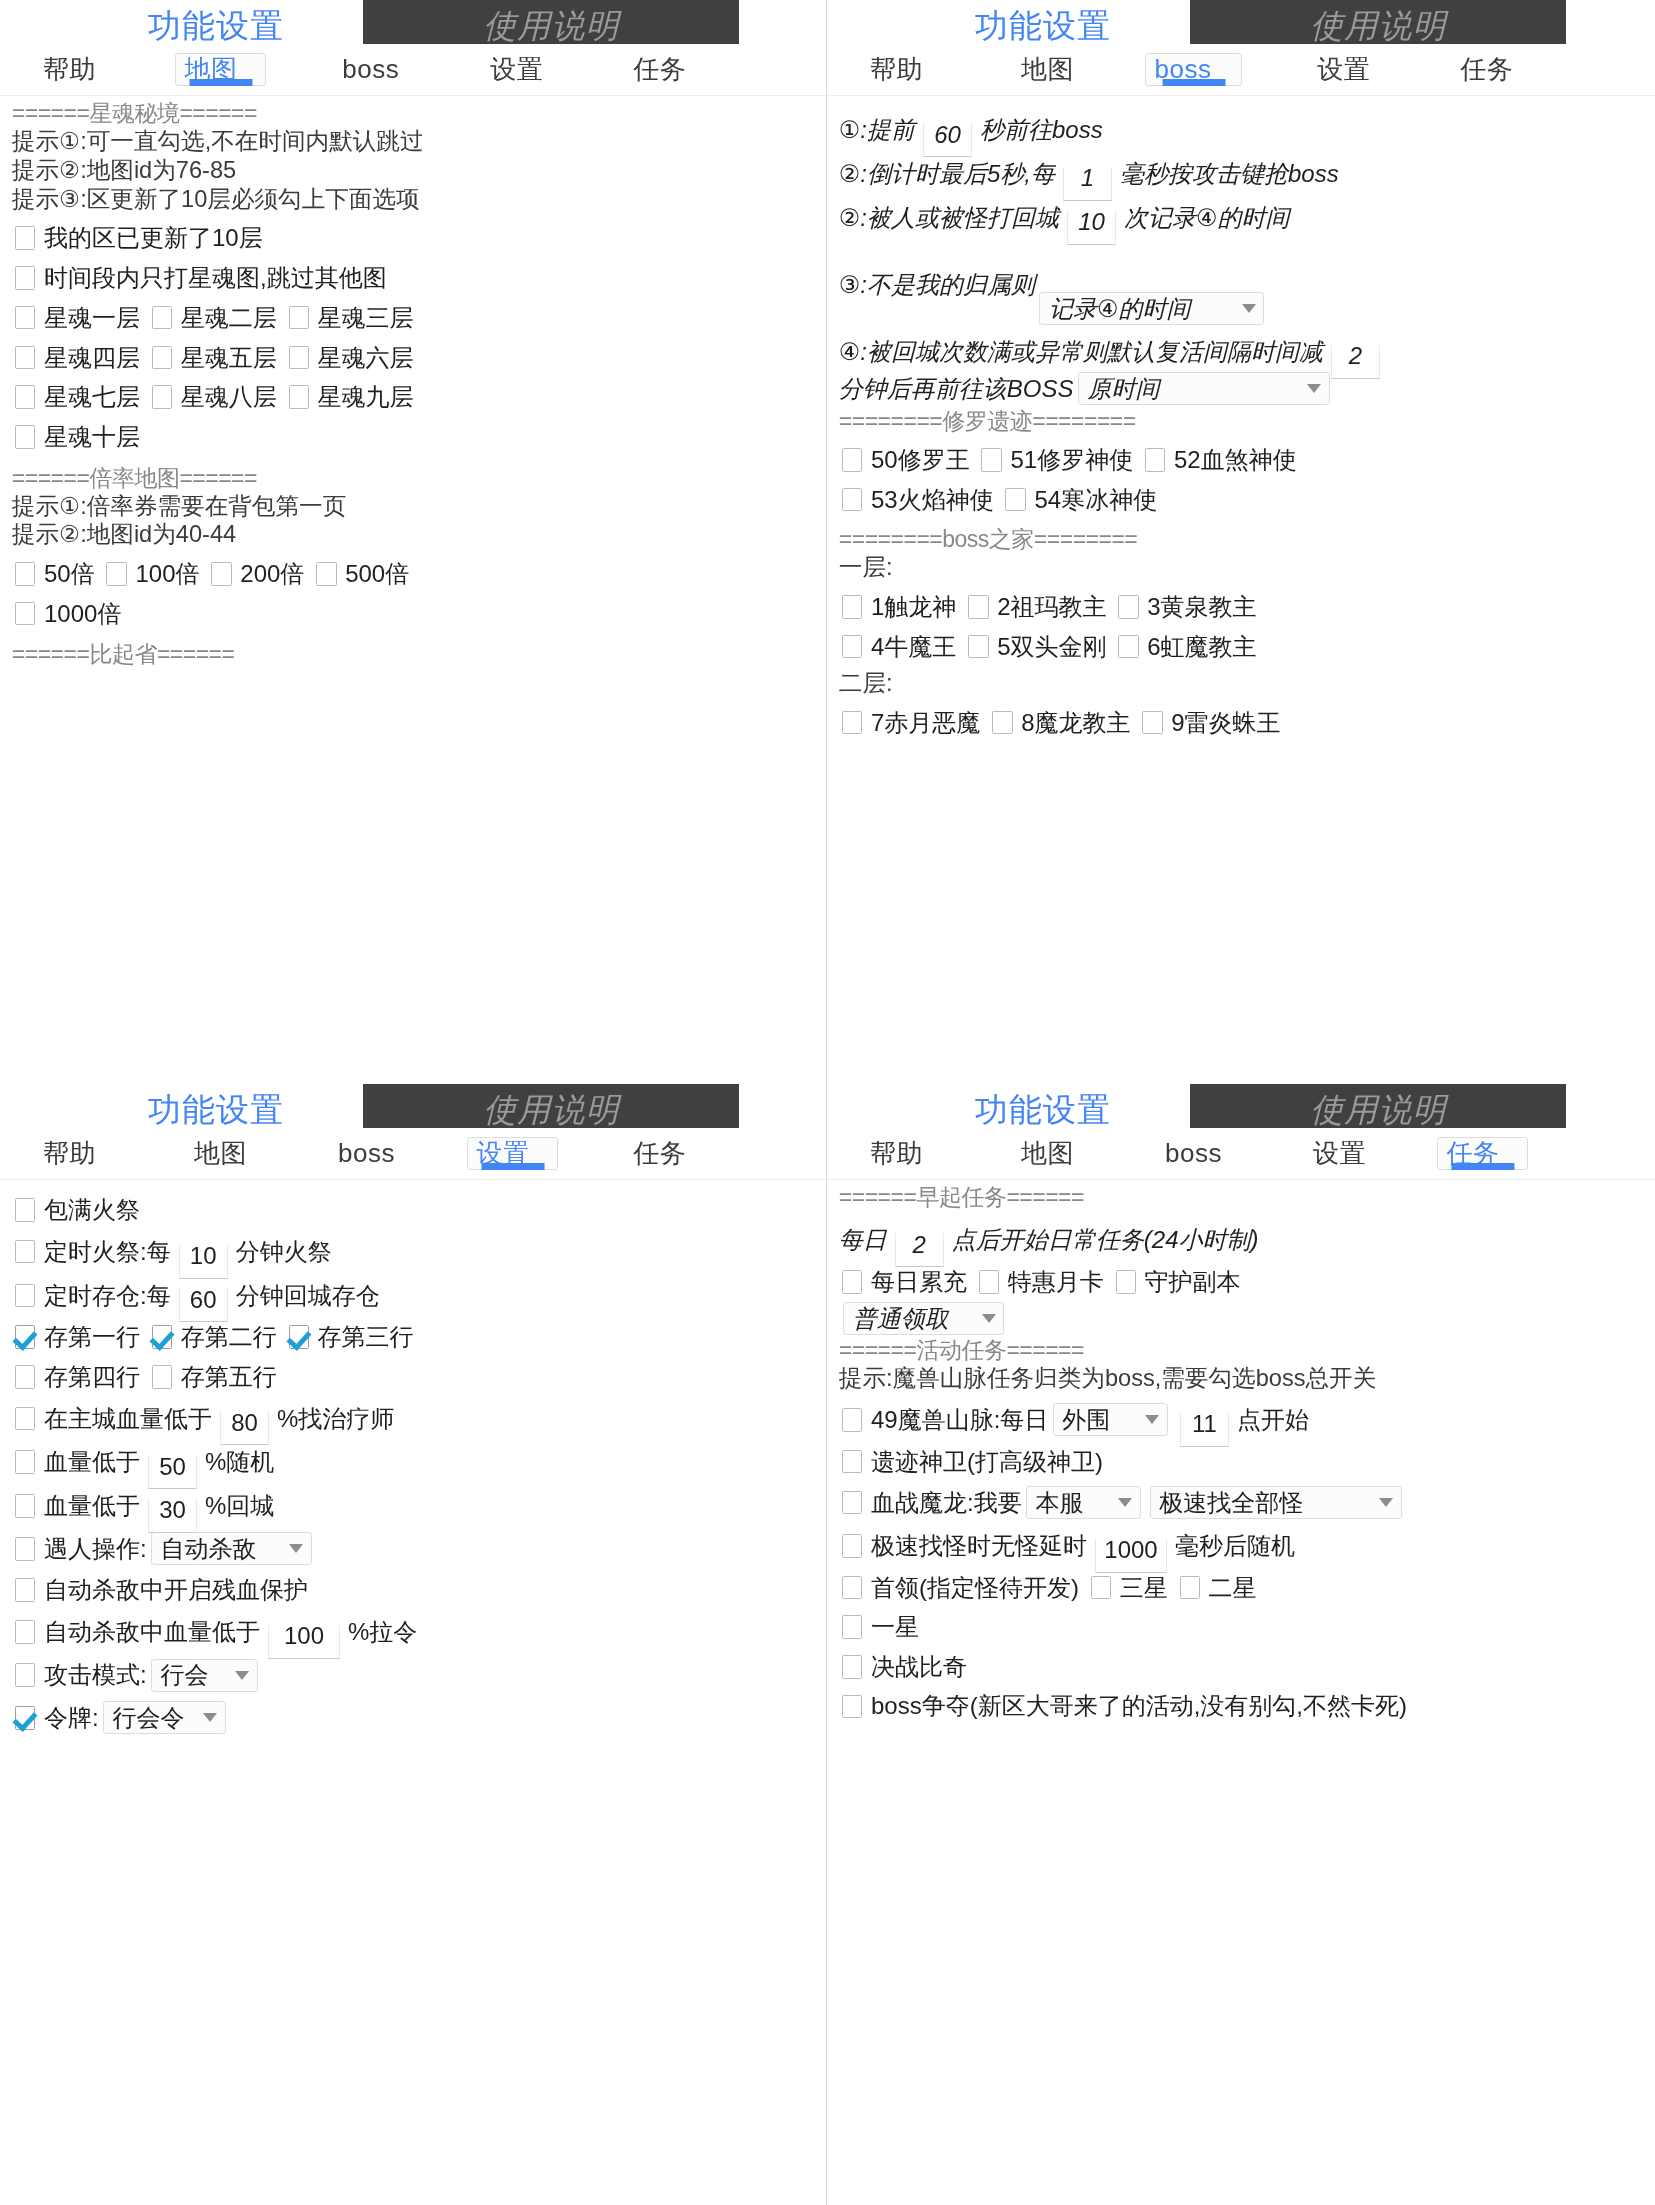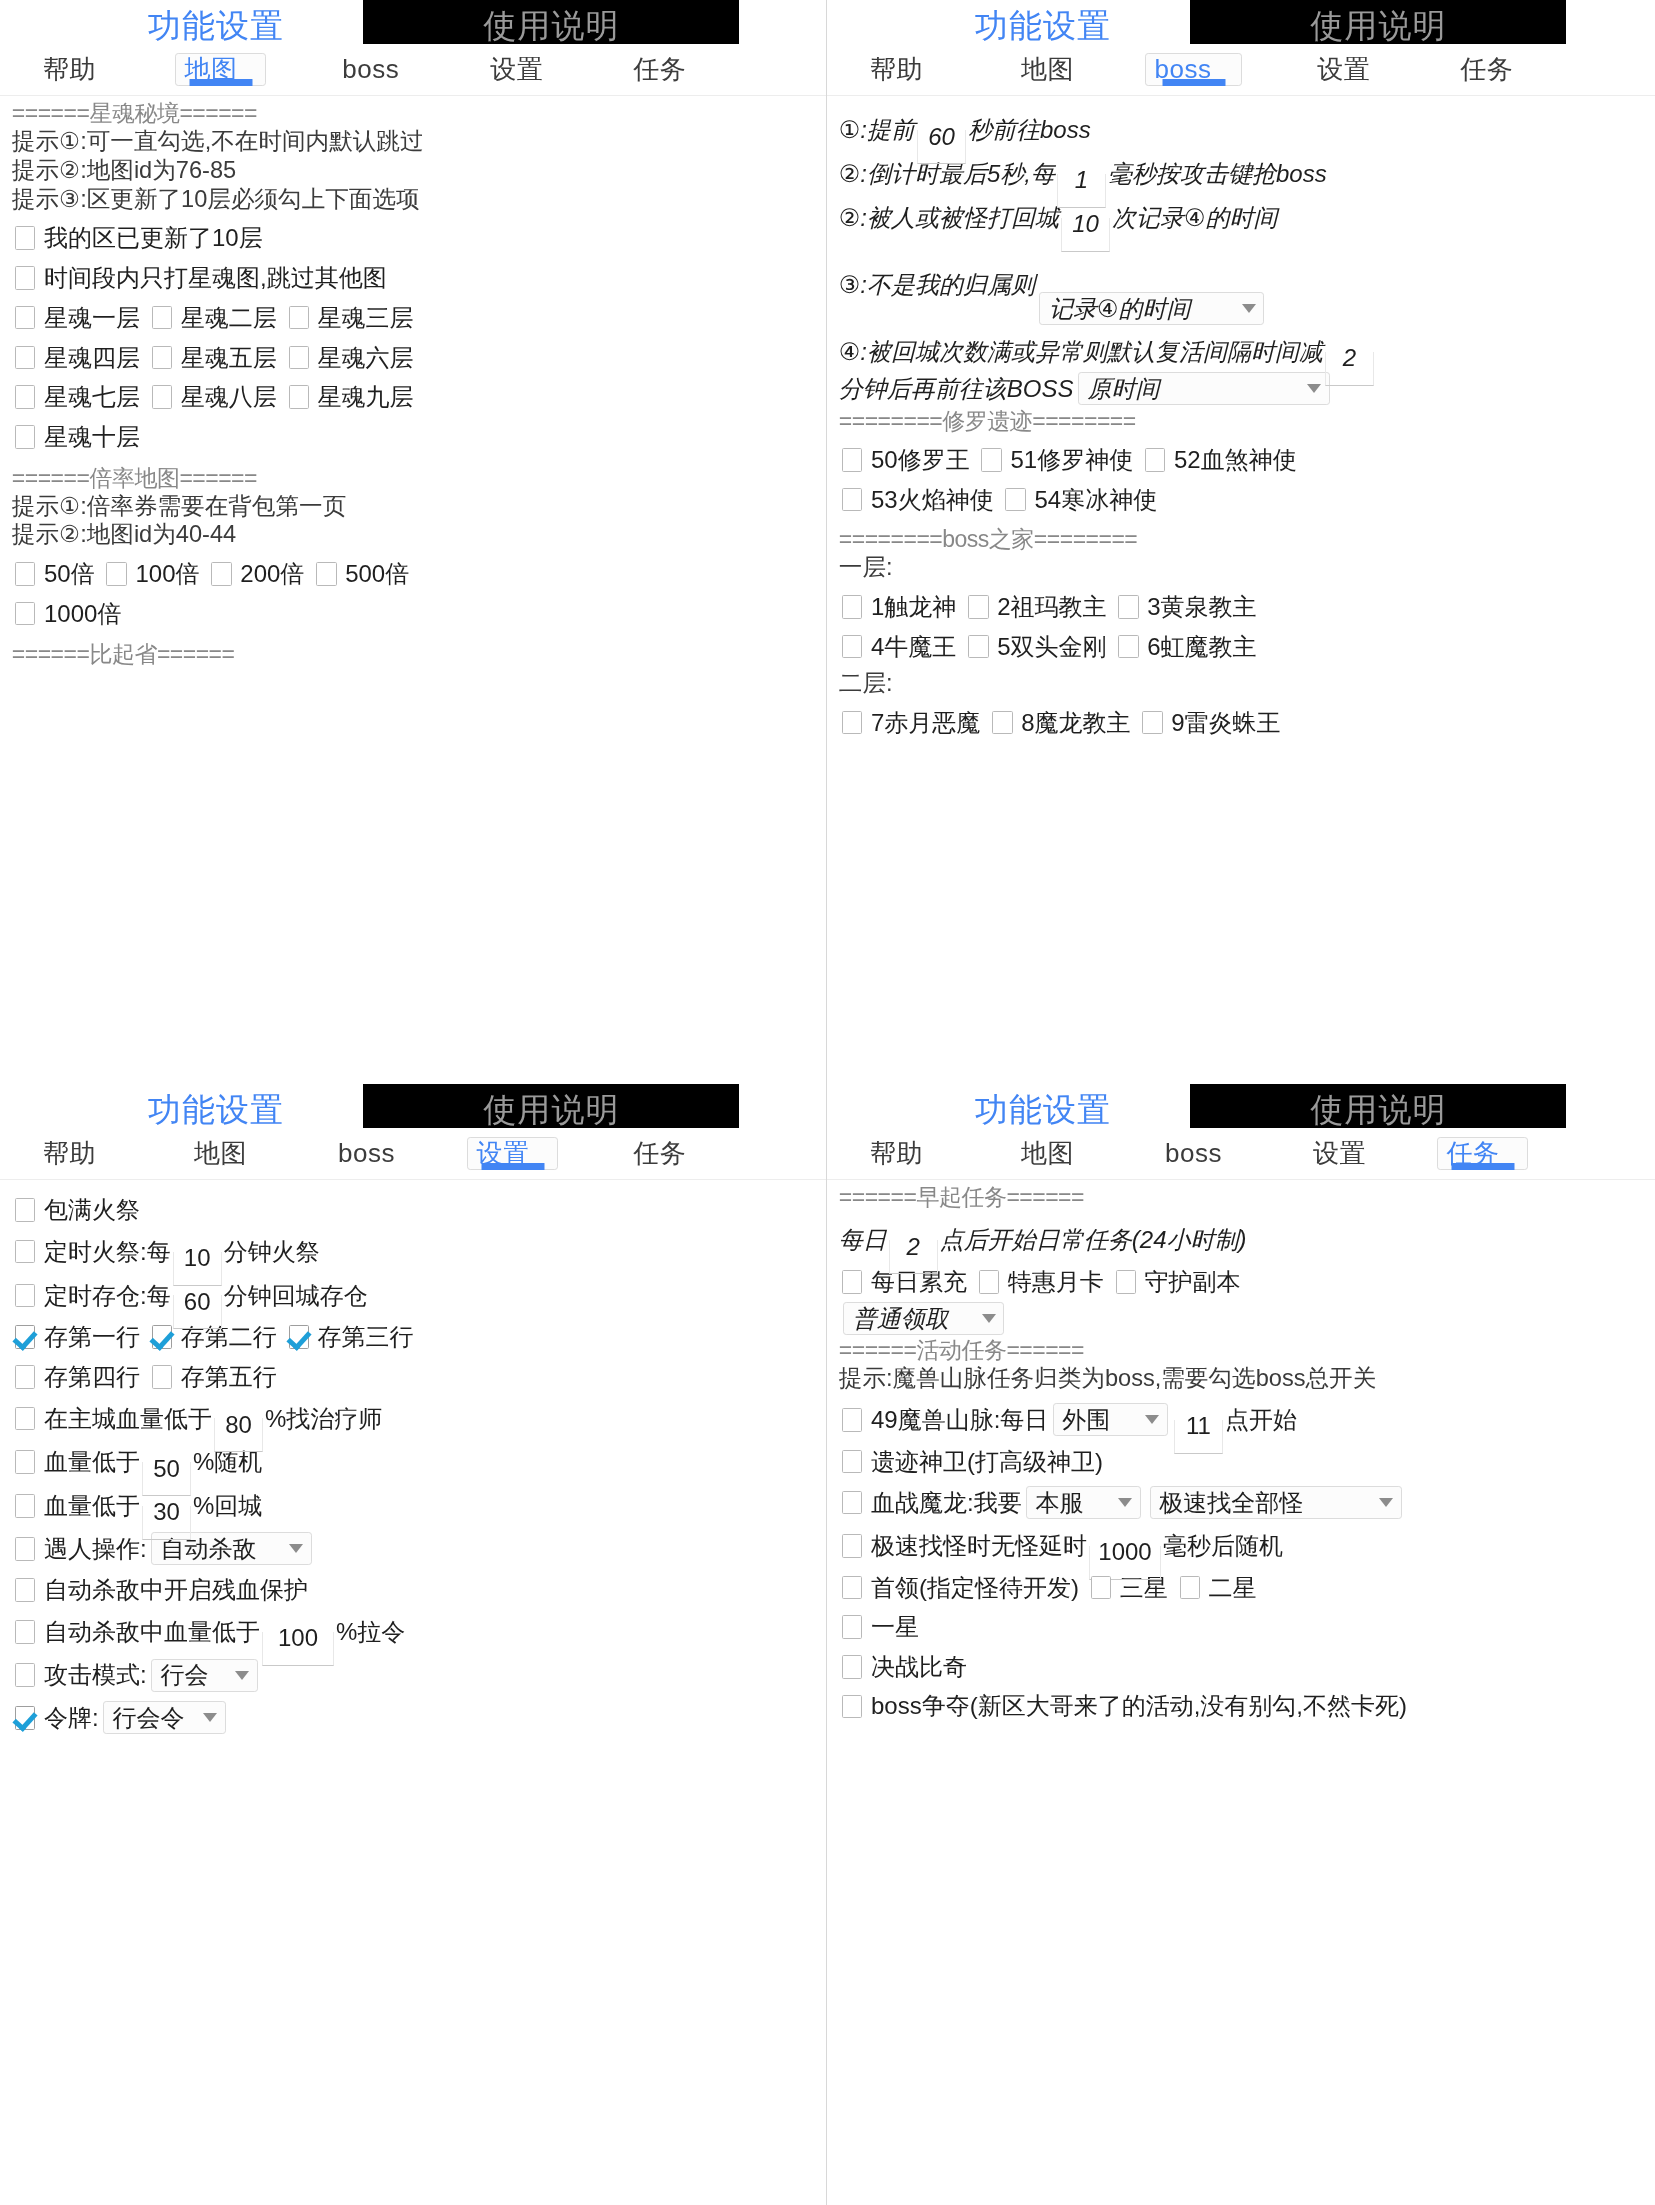--- a/index.html
+++ b/index.html
@@ -44,25 +44,26 @@
   .winbar .wtab.active{
     width:282px;
     margin-left:75px;
     color:#4285f4;
     background:#fff;
   }
   .winbar .wtab.inactive{
     width:376px;
     margin-left:6.4px;
     color:#9a9a9a;
-    background:#000000;
+    background:#404040;
     height:100%;
     display:flex;
     align-items:flex-end;
     justify-content:center;
+    font-style:italic;
   }
   .wtab.active span{display:block;}
 
   
   .navbar{
     position:relative;
     height:51px;
     display:flex;
     align-items:center;
     border-bottom:1.1px solid #ededed;
@@ -154,30 +155,31 @@
     border:solid #1e9fd8;
     border-width:0 5.9px 5.9px 0;
     transform:rotate(42deg);
   }
   .cb.on{border-color:#9e9e9e;}
   .gap{display:inline-block;width:11.8px;}
 
   
   .numf{
     display:inline-flex;
+    align-items:flex-end;
     justify-content:center;
     min-width:49px;
     height:34px;
-    margin:0 2px;
+    margin:0 8px;
     border-bottom:1.6px solid #c9c9c9;
     border-left:1.6px solid #e8e8e8;
     border-right:1.6px solid #e8e8e8;
     box-sizing:border-box;
     position:relative;
-    top:17px;
+    top:10px;
   }
   .numf span{
     font-size:24px;
     color:#1f1f1f;
     position:relative;
     top:-7.5px;
     padding:0 3.2px;
   }
   .numf.w130{min-width:72px;}
 

